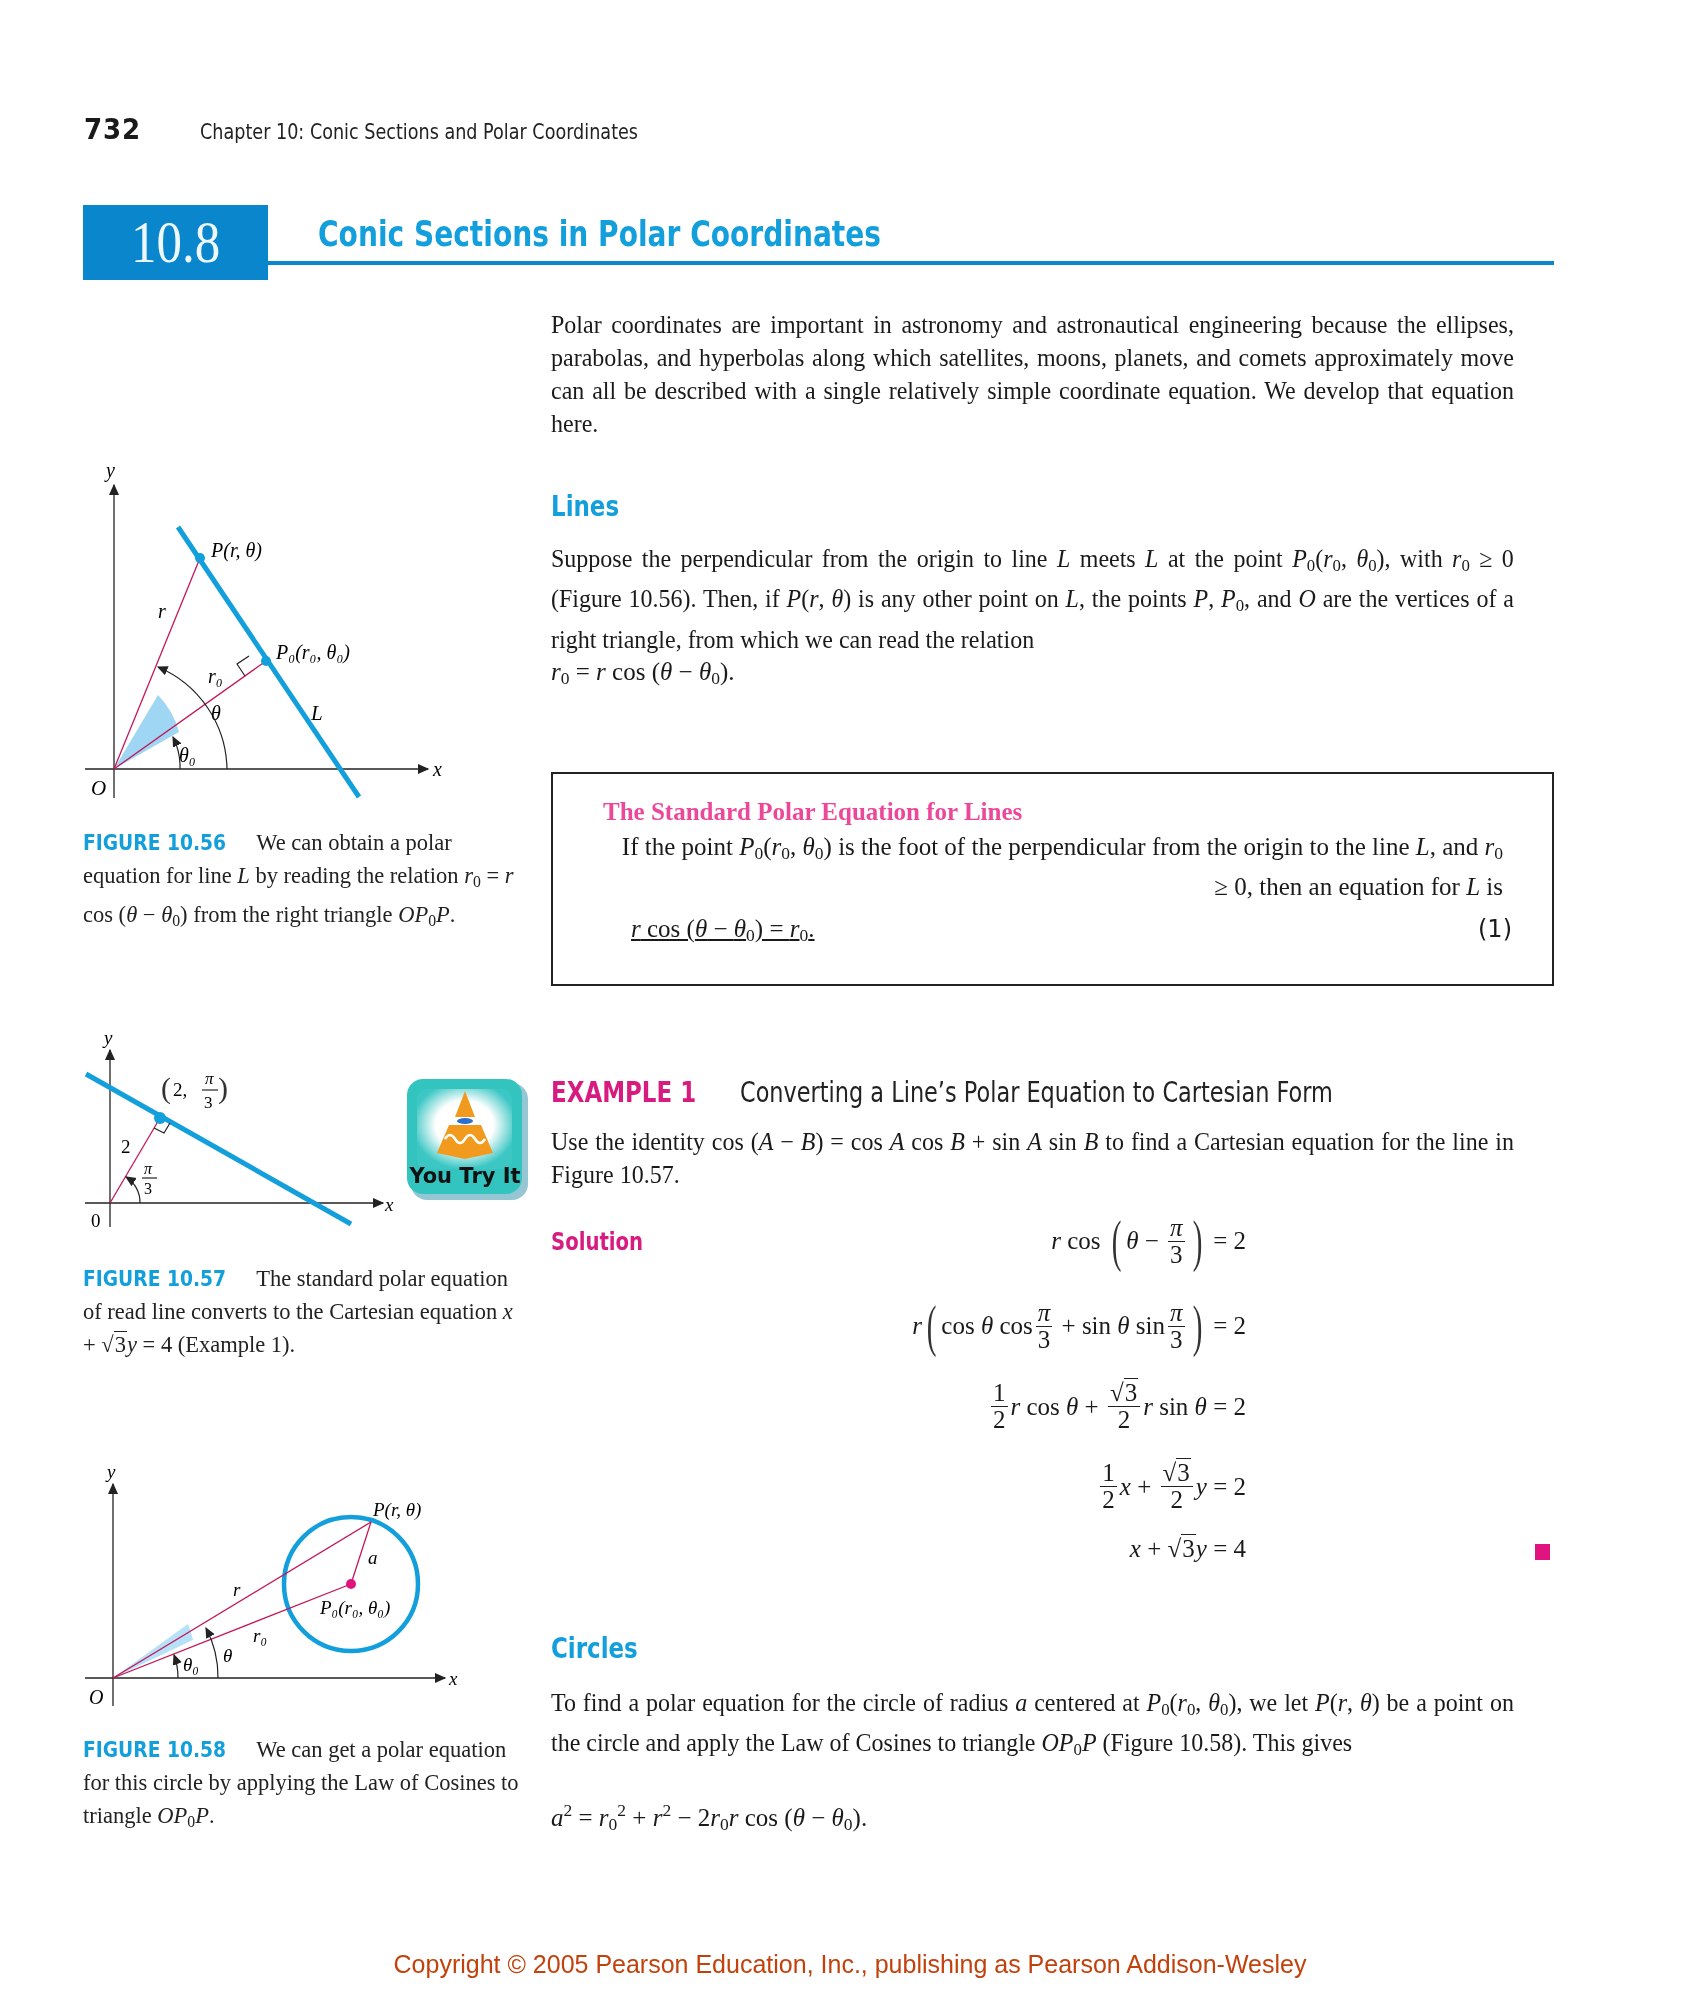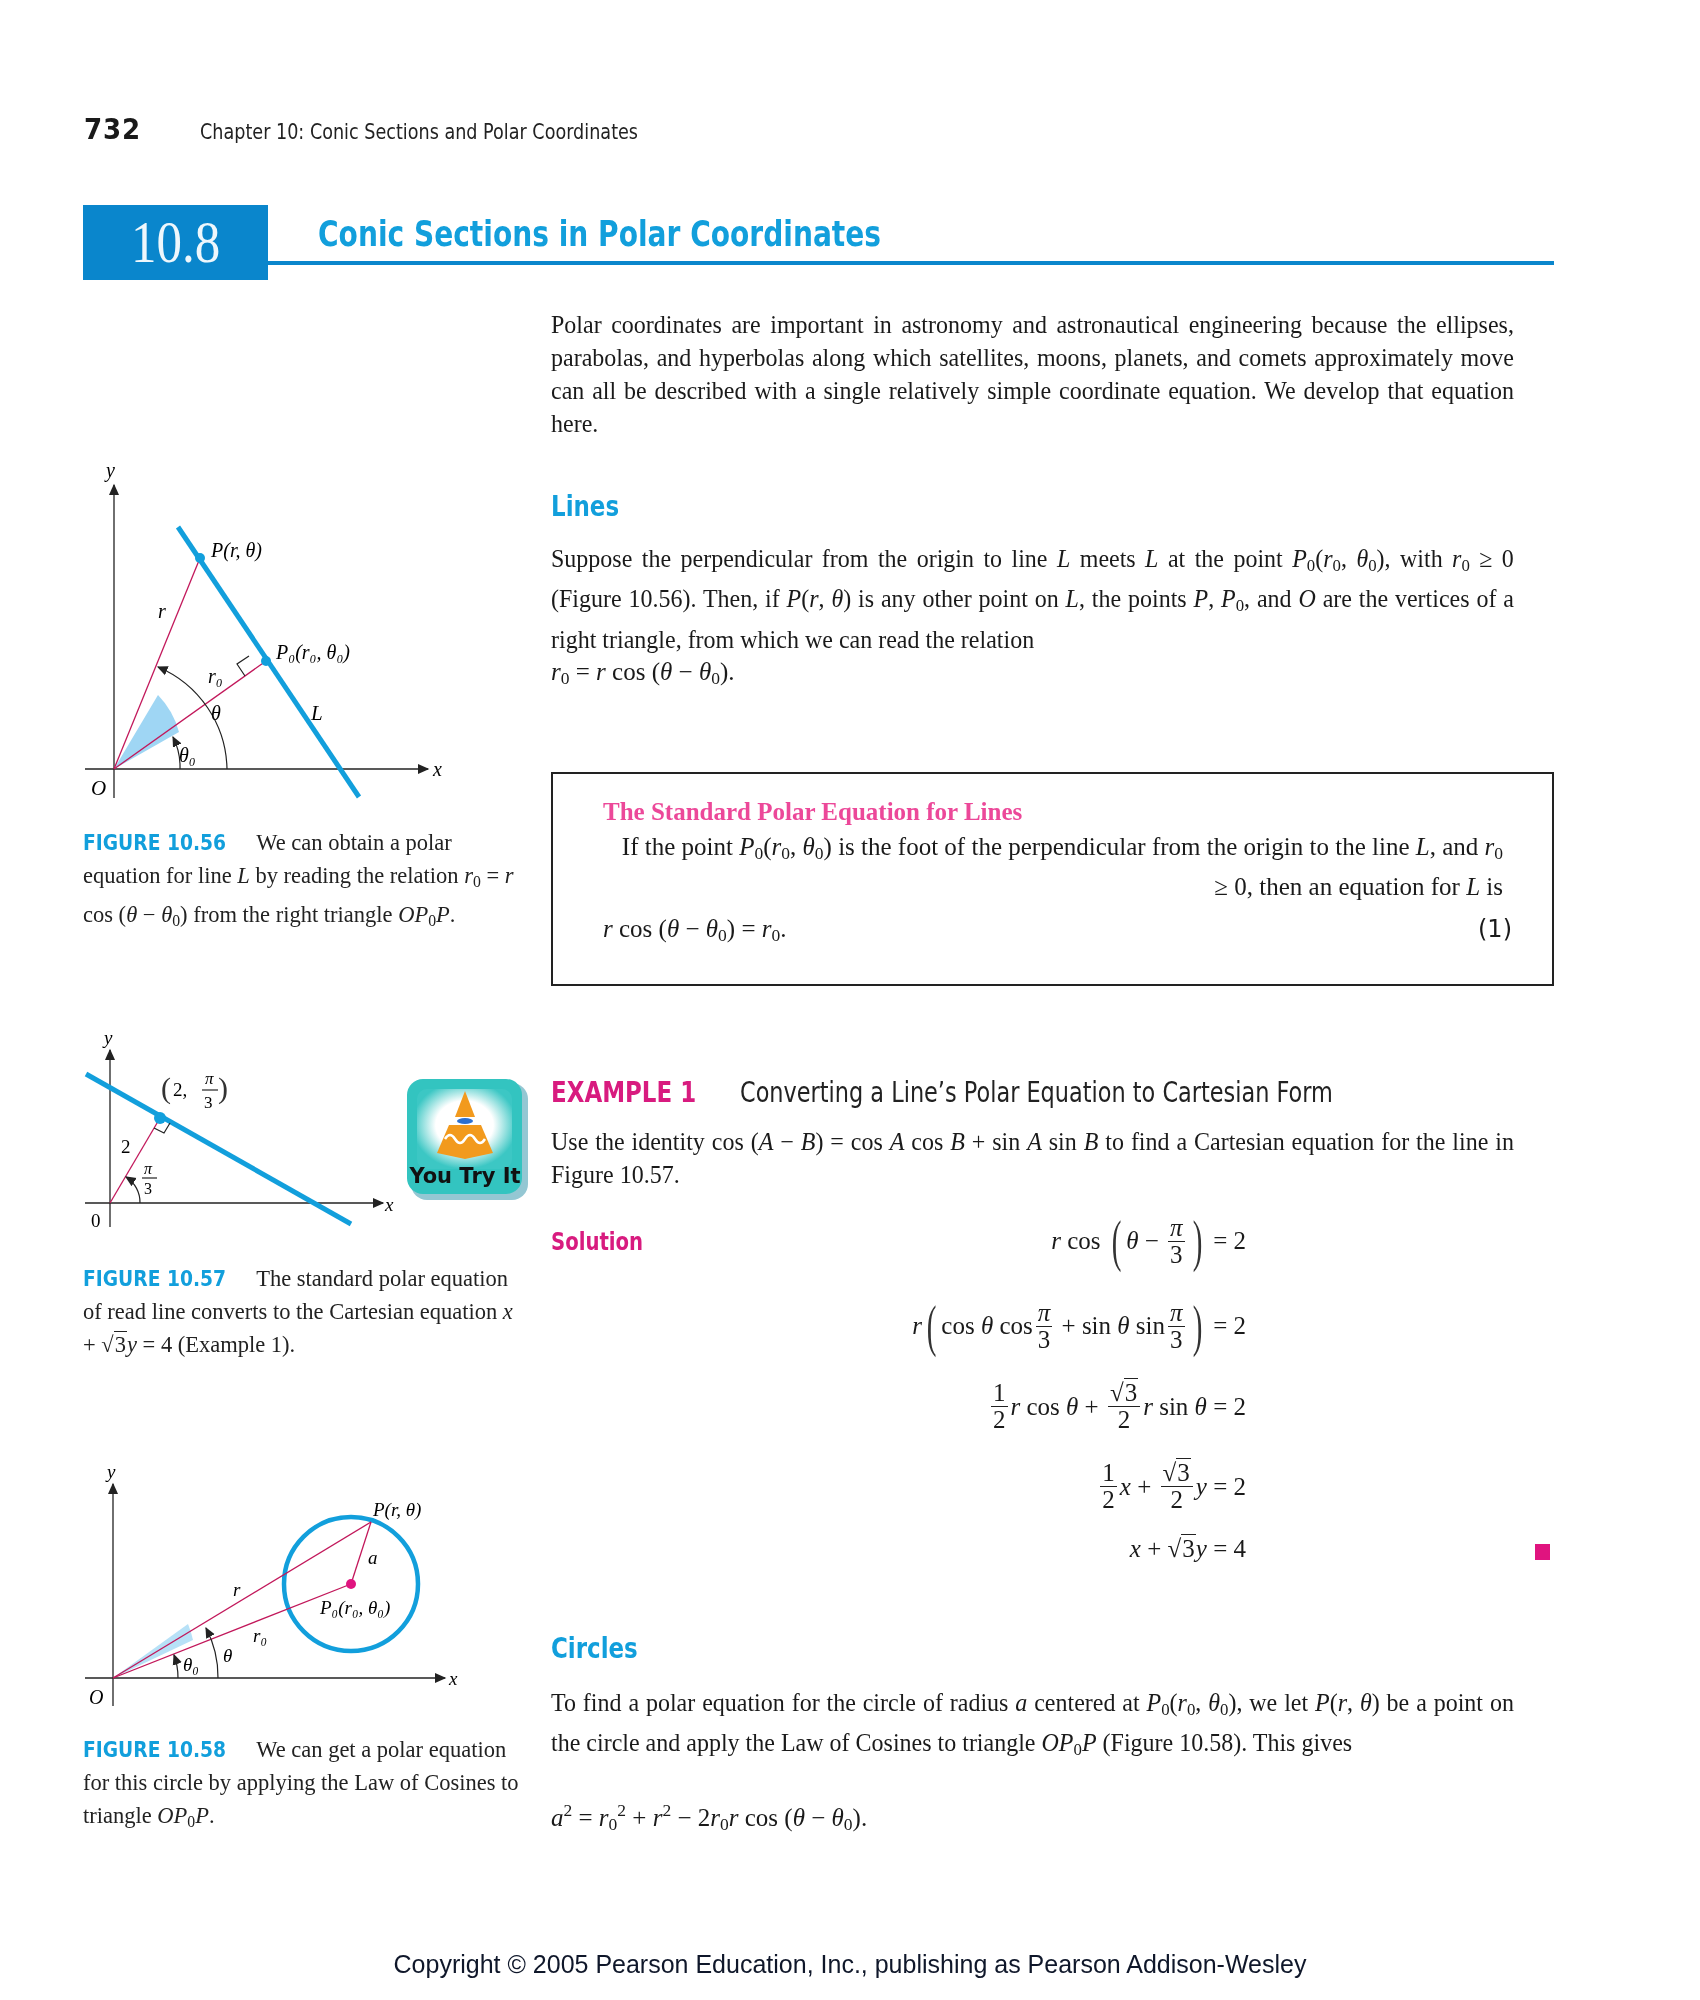--- a/index.html
+++ b/index.html
@@ -33,21 +33,21 @@
                display:inline-block; transform:scaleX(0.85); transform-origin:left; margin-right:-12px; }
 
   #intro { left:551px; top:308px; width:1003px; }
   #lines-heading { left:551px; top:490px; }
   #lines-para { left:551px; top:542px; width:1003px; }
   #eq-lines { left:551px; top:658px; width:1003px; }
 
   #std-box { left:551px; top:772px; width:999px; height:210px; border:2px solid #222; }
   #std-title { left:603px; top:798px; font-size:25px; font-weight:bold; color:#ec4899; }
   #std-text { left:603px; top:830px; width:900px; }
-  #std-eq { left:603px; top:915px; width:900px; }
+  #std-eq { left:631px; top:915px; width:900px;text-decoration:underline; }
   #std-eq-num { left:1478px; top:915px; font-size:24px; font-family:"DejaVu Sans", sans-serif; }
 
   #example-label { left:551px; top:1076px; font-size:28px; font-weight:bold; color:#d81b7f;
                    font-family:"DejaVu Sans", sans-serif; transform:scaleX(0.82); transform-origin:left; }
   #example-title { left:740px; top:1076px; font-size:28px; font-family:"DejaVu Sans", sans-serif;
                    transform:scaleX(0.8); transform-origin:left; color:#222; }
   #example-para { left:551px; top:1125px; width:1003px; }
   #solution-label { left:551px; top:1228px; font-size:24px; font-weight:bold; color:#d81b7f;
                     font-family:"DejaVu Sans", sans-serif; transform:scaleX(0.82); transform-origin:left; }
 
@@ -62,21 +62,21 @@
   #end-mark { left:1535px; top:1544px; width:15px; height:16px; background:#e0147f; }
 
   #circles-heading { left:551px; top:1632px; }
   #circles-para { left:551px; top:1686px; width:1003px; }
   #eq-circles { left:551px; top:1800px; width:1003px; }
 
   #fig56-cap { left:83px; top:826px; width:440px; }
   #fig57-cap { left:83px; top:1262px; width:440px; }
   #fig58-cap { left:83px; top:1733px; width:440px; }
 
-  #copyright { left:0; top:1950px; width:1700px; text-align:center; font-size:25px; color:#0f172a;
+  #copyright { left:0; top:1950px; width:1700px; text-align:center; font-size:25px; color:#c2410c;
                font-family:"Liberation Sans", sans-serif; }
 
   #you-try-it { left:405px; top:1077px; width:125px; height:125px; }
   svg text { font-family:"Liberation Serif", serif; }
 </style>
 </head>
 <body>
 
 <div id="page-num" class="abs">732</div>
 <div id="running-head" class="abs">Chapter 10: Conic Sections and Polar Coordinates</div>

